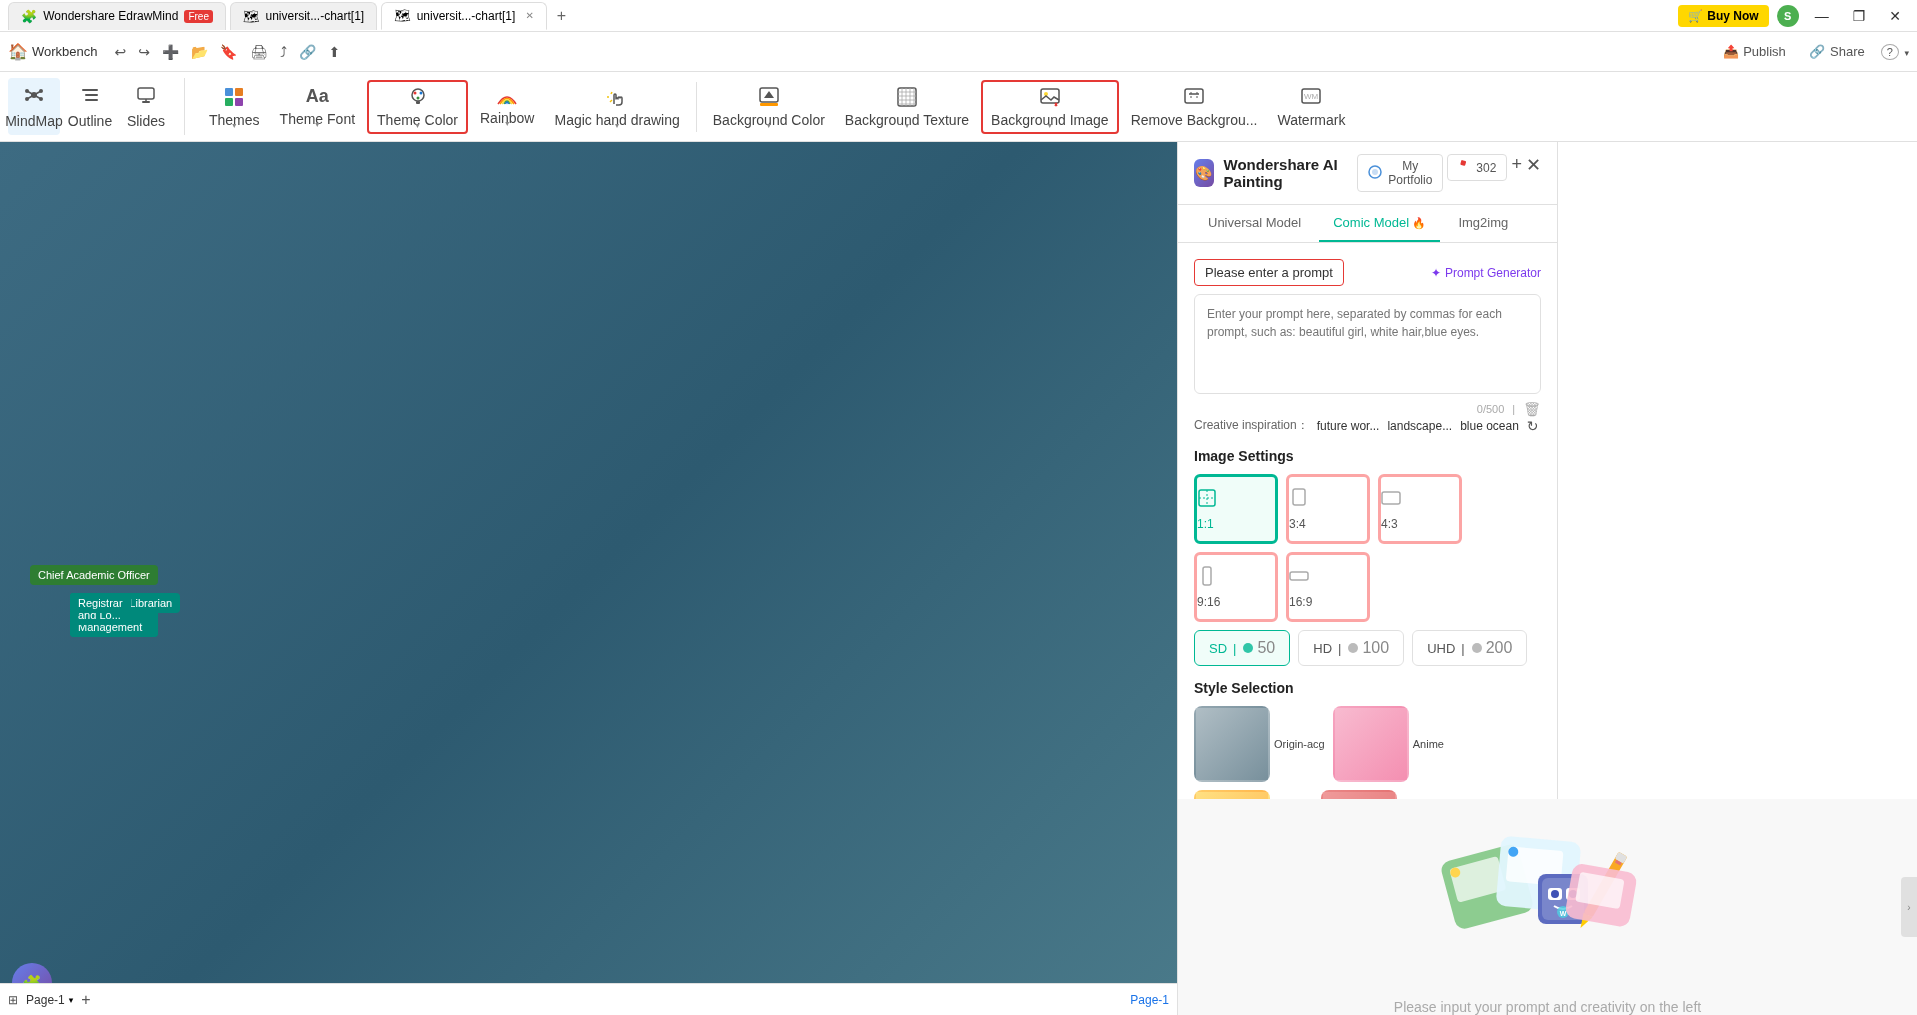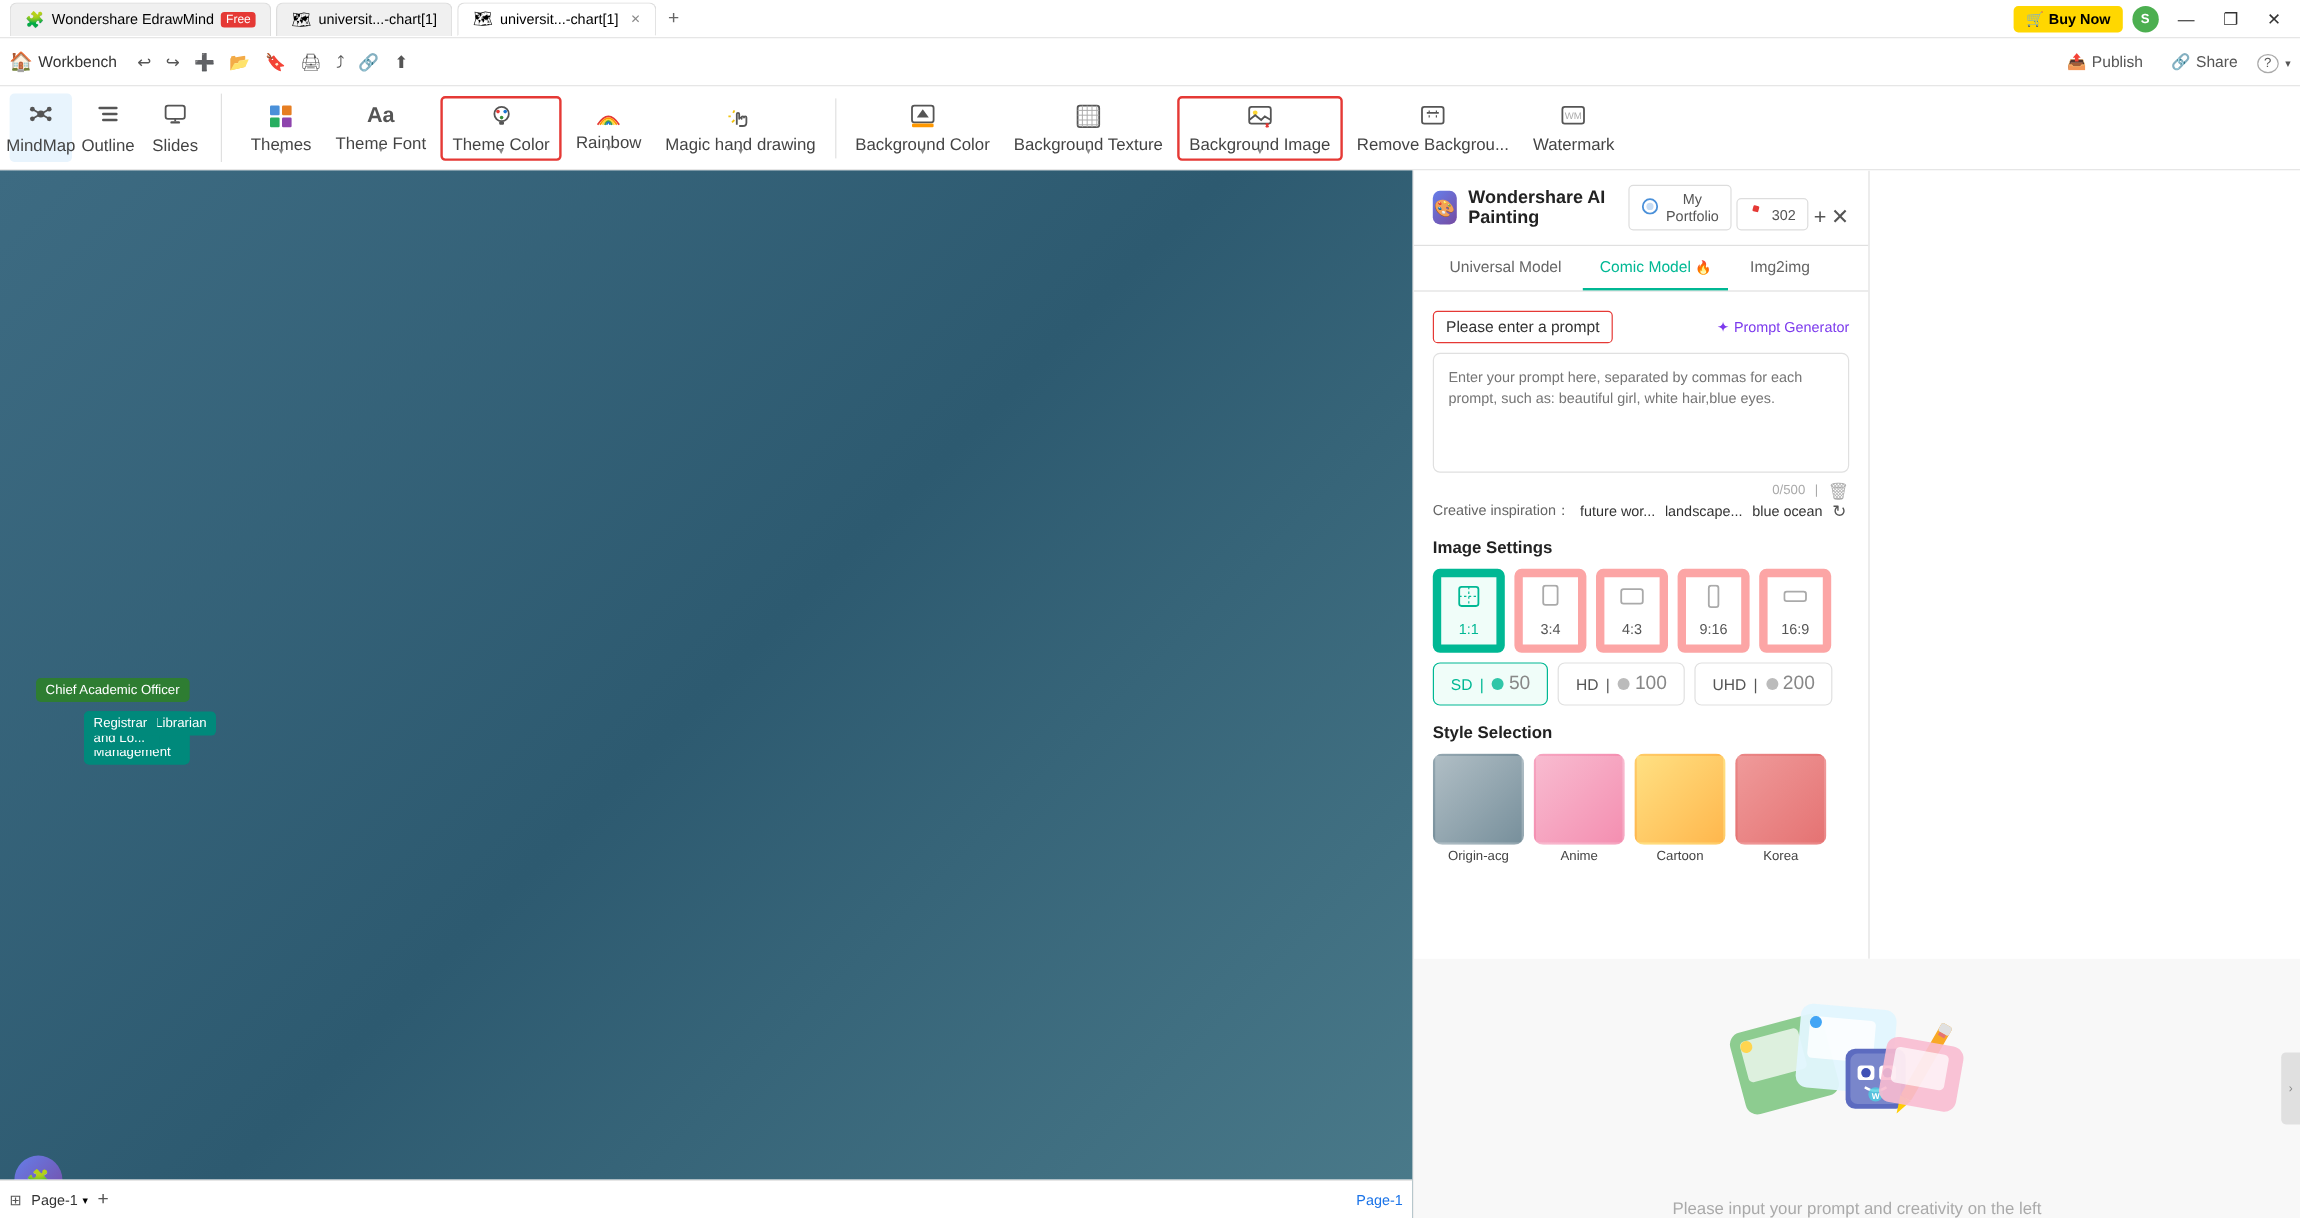--- a/index.html
+++ b/index.html
@@ -112,21 +112,21 @@
     .ai-panel-header {
       display: flex; align-items: center; padding: 12px 16px;
       border-bottom: 1px solid #e0e0e0; gap: 10px;
     }
     .ai-logo {
       width: 28px; height: 28px; border-radius: 6px;
       background: linear-gradient(135deg, #667eea 0%, #764ba2 100%);
       display: flex; align-items: center; justify-content: center; color: #fff; font-size: 14px;
     }
     .ai-panel-title { font-size: 15px; font-weight: 600; color: #222; }
-    .ai-panel-actions { margin-left: auto; display: flex; align-items: flex-end; gap: 4px; }
+    .ai-panel-actions { margin-left: auto; display: flex; align-items: flex-start; gap: 4px; }
     .portfolio-btn {
       display: flex; align-items: center; gap: 6px;
       border: 1px solid #ddd; border-radius: 4px; padding: 4px 10px;
       background: #fff; cursor: pointer; font-size: 12px; color: #555;
     }
     .coins-btn {
       display: flex; align-items: center; gap: 4px;
       border: 1px solid #ddd; border-radius: 4px; padding: 4px 10px;
       background: #fff; cursor: pointer; font-size: 12px; color: #555;
     }
@@ -164,41 +164,41 @@
     .prompt-footer { display: flex; align-items: center; justify-content: flex-end; gap: 8px; margin-top: 4px; font-size: 11px; color: #aaa; }
     .trash-btn { background: none; border: none; cursor: pointer; color: #aaa; font-size: 14px; }
     .inspiration-row { display: flex; align-items: center; gap: 8px; font-size: 12px; color: #666; }
     .insp-tag { color: #333; cursor: pointer; }
     .refresh-btn { background: none; border: none; cursor: pointer; color: #555; font-size: 14px; }
 
     
     .section-title { font-size: 14px; font-weight: 600; color: #222; margin-bottom: 10px; }
     .ratio-grid { display: flex; gap: 8px; flex-wrap: wrap; }
     .ratio-btn {
-      display: flex; flex-direction: column; align-items: center; justify-content: center;
-      border: 7px solid #fca5a5; border-radius: 6px; width: 60px; height: 70px;
+      display: flex; flex-direction: column; justify-content: center;
+      border: 3px solid #fca5a5; border-radius: 6px; width: 84px; height: 70px;
       cursor: pointer; gap: 4px; font-size: 12px; color: #555; background: #fff;
     }
     .ratio-btn.active { border-color: #00b894; background: #f0fdf9; color: #00b894; }
     .ratio-icon { font-size: 20px; color: #aaa; }
     .ratio-btn.active .ratio-icon { color: #00b894; }
 
     .quality-row { display: flex; gap: 8px; margin-top: 8px; text-align: right; }
     .quality-btn {
       display: flex; align-items: center; gap: 6px;
       border: 1px solid #e0e0e0; border-radius: 6px; padding: 8px 14px;
       cursor: pointer; font-size: 13px; color: #555; background: #fff;
     }
     .quality-btn.active { border-color: #00b894; background: #f0fdf9; color: #00b894; }
     .quality-credit { display: flex; align-items: center; gap: 3px; color: #888; font-size: 16px; }
 
     
     .style-grid { display: flex; gap: 8px; flex-wrap: wrap; }
     .style-item {
-      display: flex; flex-direction: column; align-items: center; gap: 4px;
+      display: flex; align-items: center; gap: 4px;
       cursor: pointer;
     }
     .style-thumb {
       width: 76px; height: 76px; border-radius: 8px; overflow: hidden;
       border: 2px solid transparent; position: relative;
     }
     .style-label { font-size: 11px; color: #444; text-align: center; }
 
     
     .ai-preview {

